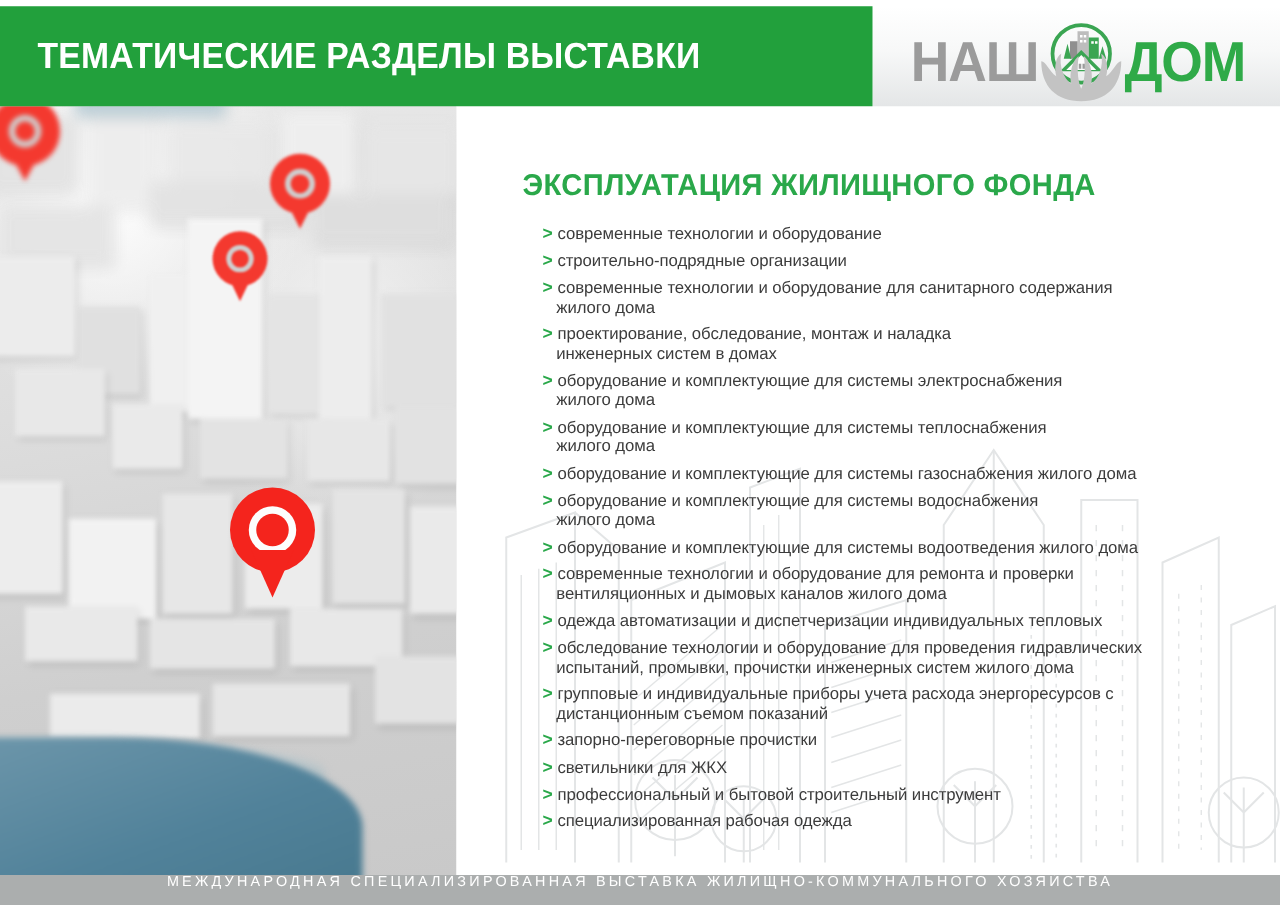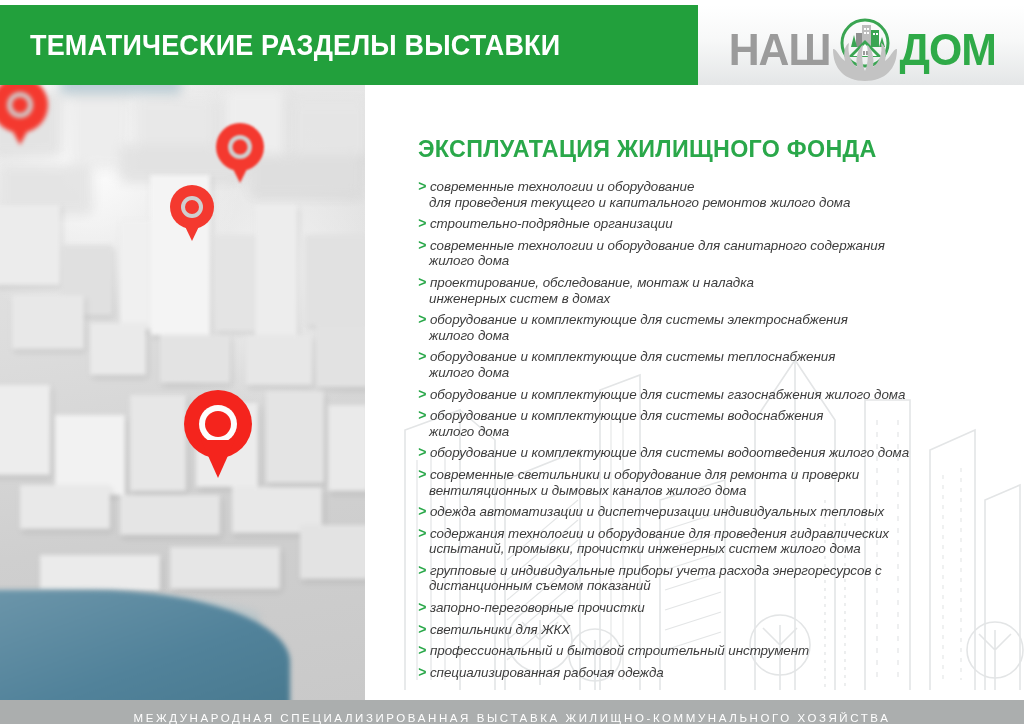--- a/index.html
+++ b/index.html
@@ -109,39 +109,39 @@
     position:absolute;left:418px;top:135px;width:590px;z-index:10;
   }
   .section-title{
     color:#2aa84a;
     font-size:24px;font-weight:bold;
     letter-spacing:0.3px;
     margin:0 0 16px 0;
     transform:scaleX(0.97);
     transform-origin:left center;
   }
-  ul.bullets{list-style:none;margin:0;padding:0;font-style:italic;}
+  ul.bullets{list-style:none;margin:16px;padding:0;}
   ul.bullets li{
     color:#3c3c3c;
     font-size:13.4px;
     line-height:15.6px;
     margin-bottom:6px;
     text-indent:-11px;
     padding-left:11px;
     letter-spacing:-0.05px;
   }
   ul.bullets li .gt{
     color:#2aa84a;font-weight:bold;font-size:14px;
   }
 
   
   .footer{
     position:absolute;left:0;bottom:0;width:1024px;height:24px;
     background:#abaeae;
-    display:flex;align-items:flex-end;justify-content:center;
+    display:flex;align-items:flex-start;justify-content:center;
     z-index:30;
   }
   .footer-text{
     color:#ffffff;font-size:11.5px;letter-spacing:2.6px;white-space:nowrap;
   }
 </style>
 </head>
 <body>
 
 <div id="slide">
@@ -331,32 +331,32 @@
         <div class="ring" style="width:38px;height:38px;background:#fdfdfd;"></div>
         <div class="dot" style="width:26px;height:26px;background:#f4241d;"></div>
       </div>
       <div class="tail" style="top:50px;border-width:38px 17px 0 17px;border-color:#f4241d transparent transparent transparent;"></div>
     </div>
   </div>
 
   <div class="content">
     <h1 class="section-title">ЭКСПЛУАТАЦИЯ ЖИЛИЩНОГО ФОНДА</h1>
     <ul class="bullets" id="topic-list">
-        <li><span class="gt">&gt; </span><span>современные технологии и оборудование</span><br><span>для проведения текущего и капитального ремонтов жилого дома</span></li>
+        <li><span class="gt">&gt; </span><span>современные технологии и оборудование</span><br></li>
         <li><span class="gt">&gt; </span><span>строительно-подрядные организации</span></li>
         <li><span class="gt">&gt; </span><span>современные технологии и оборудование для санитарного содержания</span><br><span>жилого дома</span></li>
         <li><span class="gt">&gt; </span><span>проектирование, обследование, монтаж и наладка</span><br><span>инженерных систем в домах</span></li>
         <li><span class="gt">&gt; </span><span>оборудование и комплектующие для системы электроснабжения</span><br><span>жилого дома</span></li>
         <li><span class="gt">&gt; </span><span>оборудование и комплектующие для системы теплоснабжения</span><br><span>жилого дома</span></li>
         <li><span class="gt">&gt; </span><span>оборудование и комплектующие для системы газоснабжения жилого дома</span></li>
         <li><span class="gt">&gt; </span><span>оборудование и комплектующие для  системы водоснабжения</span><br><span>жилого дома</span></li>
         <li><span class="gt">&gt; </span><span>оборудование и комплектующие для системы водоотведения жилого дома</span></li>
-        <li><span class="gt">&gt; </span><span>современные светильники и оборудование для ремонта и проверки</span><br><span>вентиляционных и дымовых каналов жилого дома</span></li>
+        <li><span class="gt">&gt; </span><span>современные технологии и оборудование для ремонта и проверки</span><br><span>вентиляционных и дымовых каналов жилого дома</span></li>
         <li><span class="gt">&gt; </span><span>одежда автоматизации и диспетчеризации индивидуальных тепловых</span><br></li>
-        <li><span class="gt">&gt; </span><span>содержания технологии и оборудование для проведения  гидравлических</span><br><span>испытаний, промывки, прочистки инженерных систем жилого дома</span></li>
+        <li><span class="gt">&gt; </span><span>обследование технологии и оборудование для проведения  гидравлических</span><br><span>испытаний, промывки, прочистки инженерных систем жилого дома</span></li>
         <li><span class="gt">&gt; </span><span>групповые и индивидуальные приборы учета расхода энергоресурсов с</span><br><span>дистанционным съемом показаний</span></li>
         <li><span class="gt">&gt; </span><span>запорно-переговорные прочистки</span></li>
         <li><span class="gt">&gt; </span><span>светильники для ЖКХ</span></li>
         <li><span class="gt">&gt; </span><span>профессиональный и бытовой строительный инструмент</span></li>
         <li><span class="gt">&gt; </span><span>специализированная рабочая одежда</span></li>
       </ul>
   </div>
 
   <div class="footer">
     <div class="footer-text">МЕЖДУНАРОДНАЯ СПЕЦИАЛИЗИРОВАННАЯ ВЫСТАВКА ЖИЛИЩНО-КОММУНАЛЬНОГО ХОЗЯЙСТВА</div>

